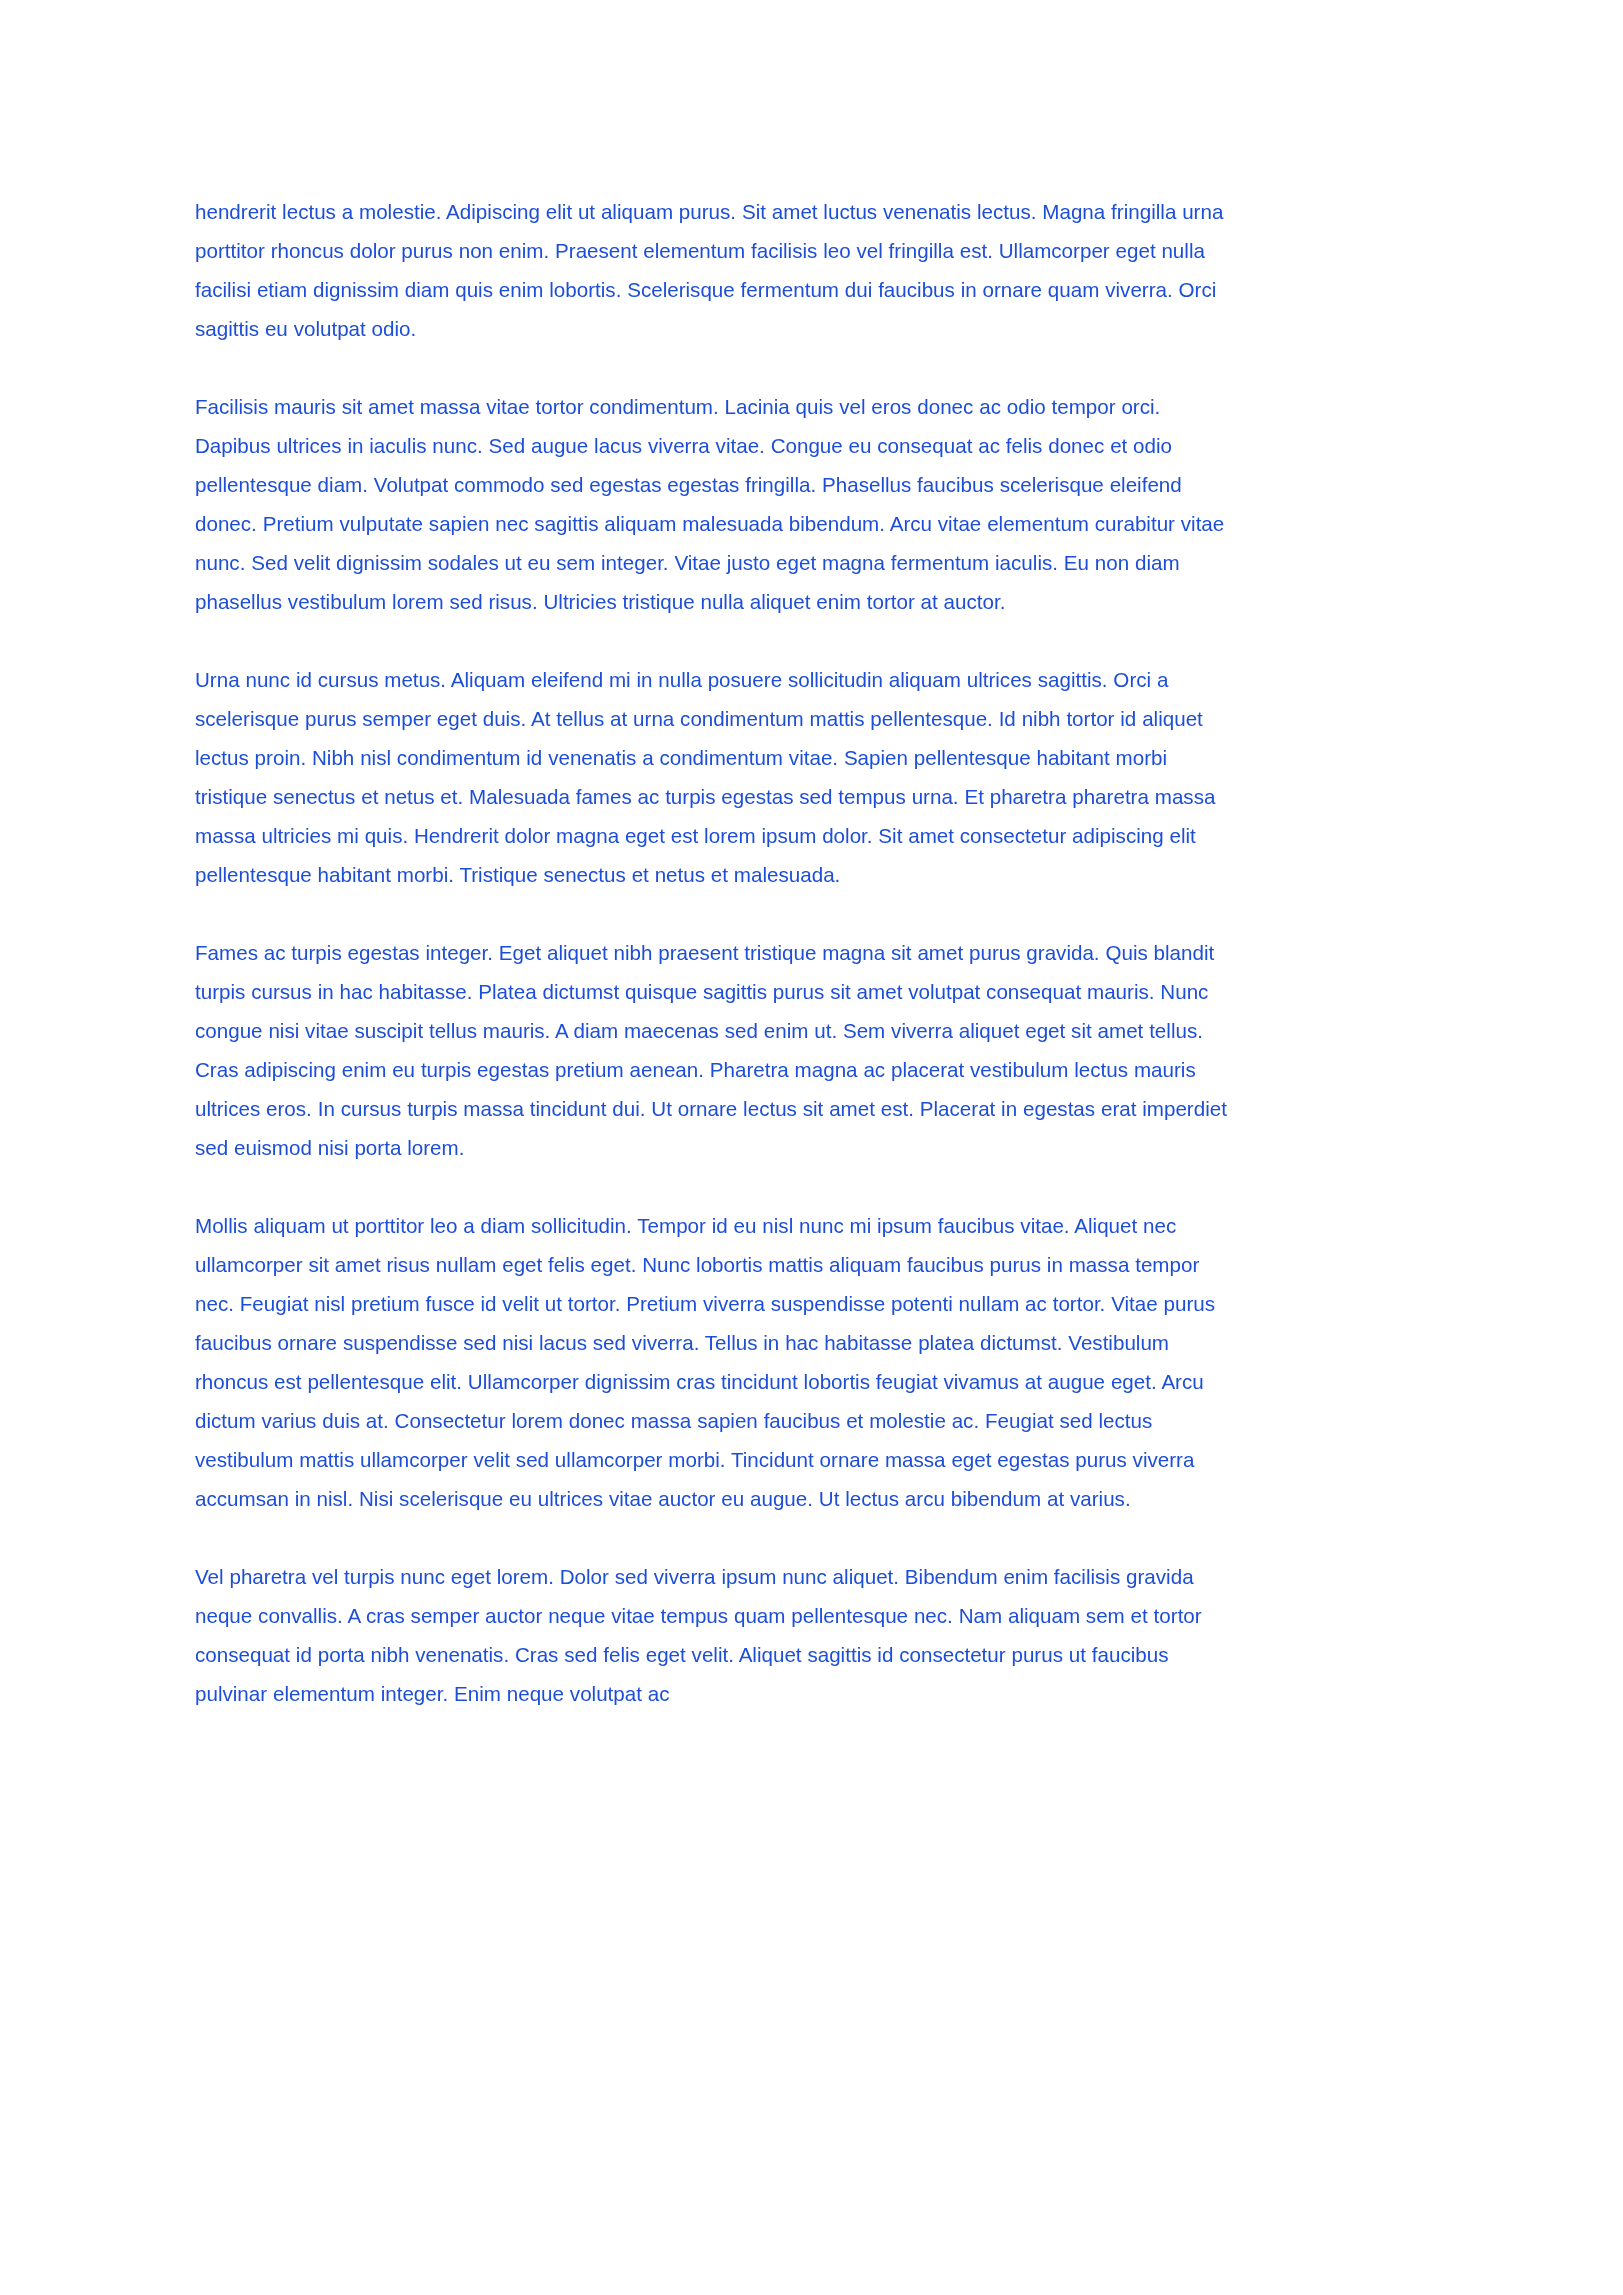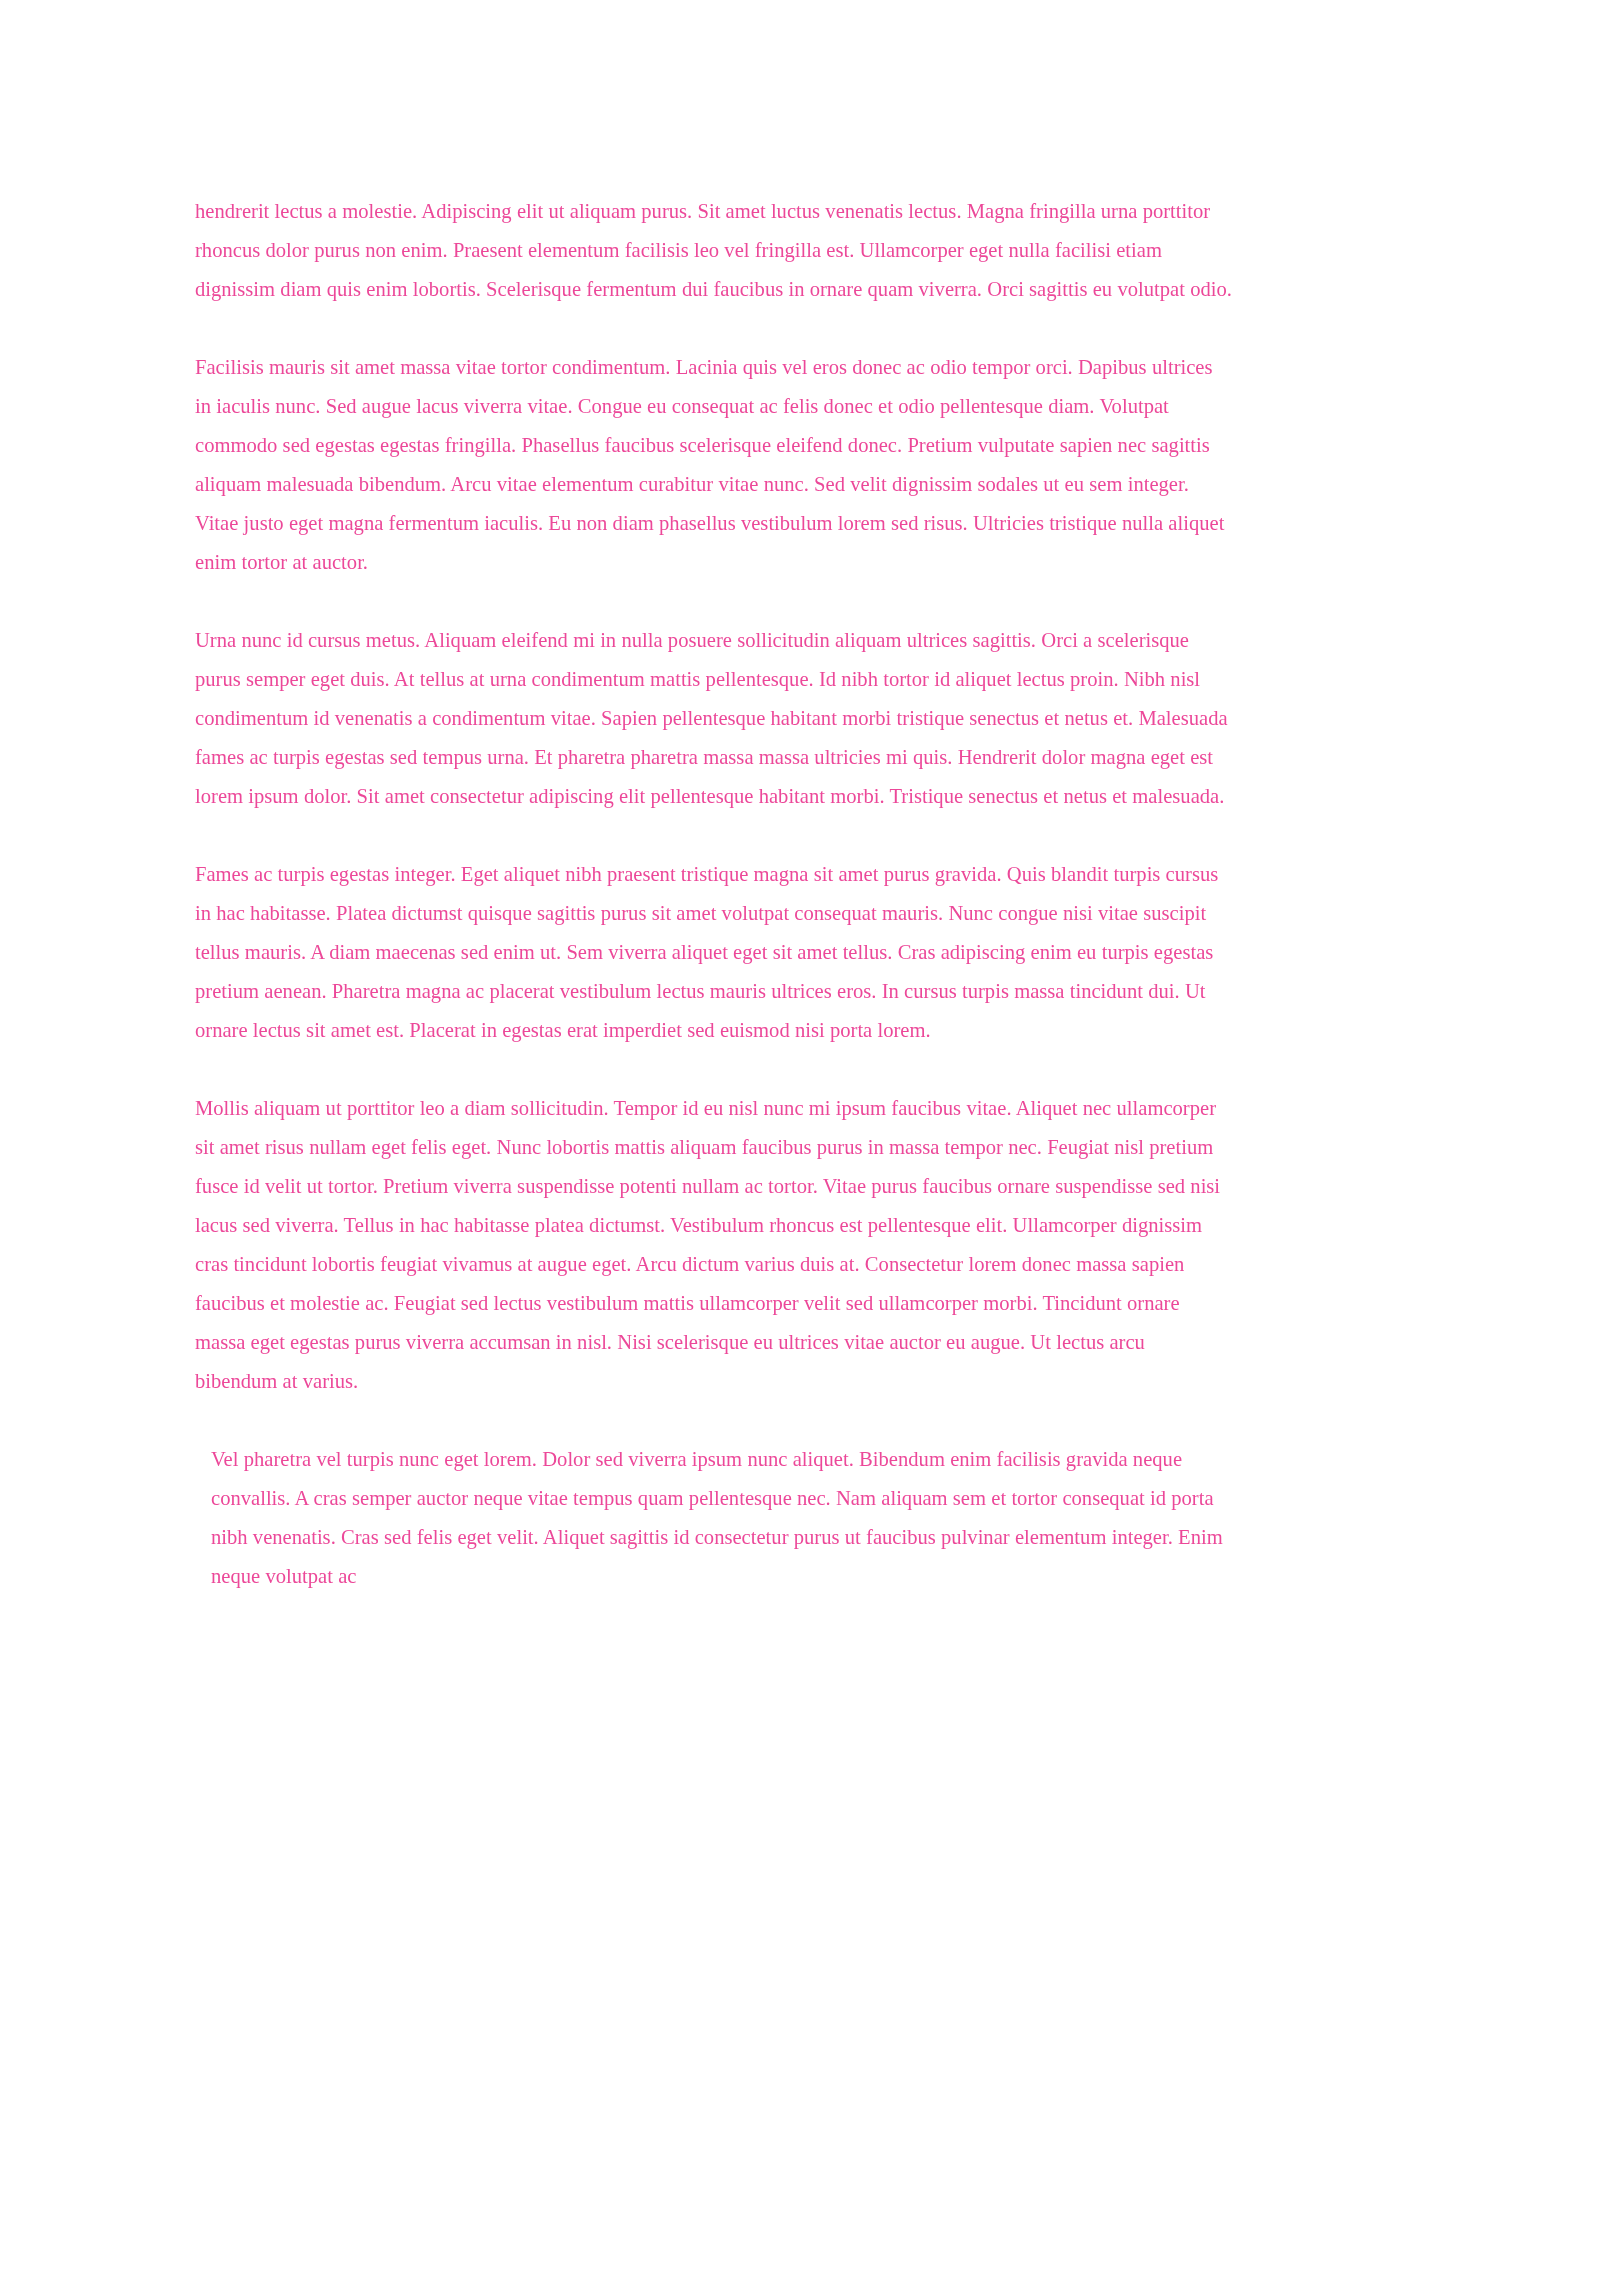--- a/index.html
+++ b/index.html
@@ -15,32 +15,31 @@
     box-sizing: border-box;
     overflow: hidden;
   }
   .text-column {
     position: absolute;
     left: 195px;
     top: 192px;
     width: 1037px;
   }
   .doc-paragraph {
-    font-family: Liberation Serif, serif;
+    font-family: Liberation Sans, sans-serif;
     font-size: 20.6px;
     line-height: 39px;
-    color: #ec4899;
+    color: #1d4ed8;
     text-align: left;
     margin: 0 0 39px 0;
     letter-spacing: 0px;
     word-spacing: 0.1px;
   }
   .doc-paragraph:last-child {
     margin-bottom: 0;
-    margin-left: 16px;
   }
 </style>
 </head>
 <body>
 
 <div class="page">
   <div class="text-column">
     <p class="doc-paragraph">hendrerit lectus a molestie. Adipiscing elit ut aliquam purus. Sit amet luctus venenatis lectus. Magna fringilla urna porttitor rhoncus dolor purus non enim. Praesent elementum facilisis leo vel fringilla est. Ullamcorper eget nulla facilisi etiam dignissim diam quis enim lobortis. Scelerisque fermentum dui faucibus in ornare quam viverra. Orci sagittis eu volutpat odio.</p>
     <p class="doc-paragraph">Facilisis mauris sit amet massa vitae tortor condimentum. Lacinia quis vel eros donec ac odio tempor orci. Dapibus ultrices in iaculis nunc. Sed augue lacus viverra vitae. Congue eu consequat ac felis donec et odio pellentesque diam. Volutpat commodo sed egestas egestas fringilla. Phasellus faucibus scelerisque eleifend donec. Pretium vulputate sapien nec sagittis aliquam malesuada bibendum. Arcu vitae elementum curabitur vitae nunc. Sed velit dignissim sodales ut eu sem integer. Vitae justo eget magna fermentum iaculis. Eu non diam phasellus vestibulum lorem sed risus. Ultricies tristique nulla aliquet enim tortor at auctor.</p>
     <p class="doc-paragraph">Urna nunc id cursus metus. Aliquam eleifend mi in nulla posuere sollicitudin aliquam ultrices sagittis. Orci a scelerisque purus semper eget duis. At tellus at urna condimentum mattis pellentesque. Id nibh tortor id aliquet lectus proin. Nibh nisl condimentum id venenatis a condimentum vitae. Sapien pellentesque habitant morbi tristique senectus et netus et. Malesuada fames ac turpis egestas sed tempus urna. Et pharetra pharetra massa massa ultricies mi quis. Hendrerit dolor magna eget est lorem ipsum dolor. Sit amet consectetur adipiscing elit pellentesque habitant morbi. Tristique senectus et netus et malesuada.</p>

